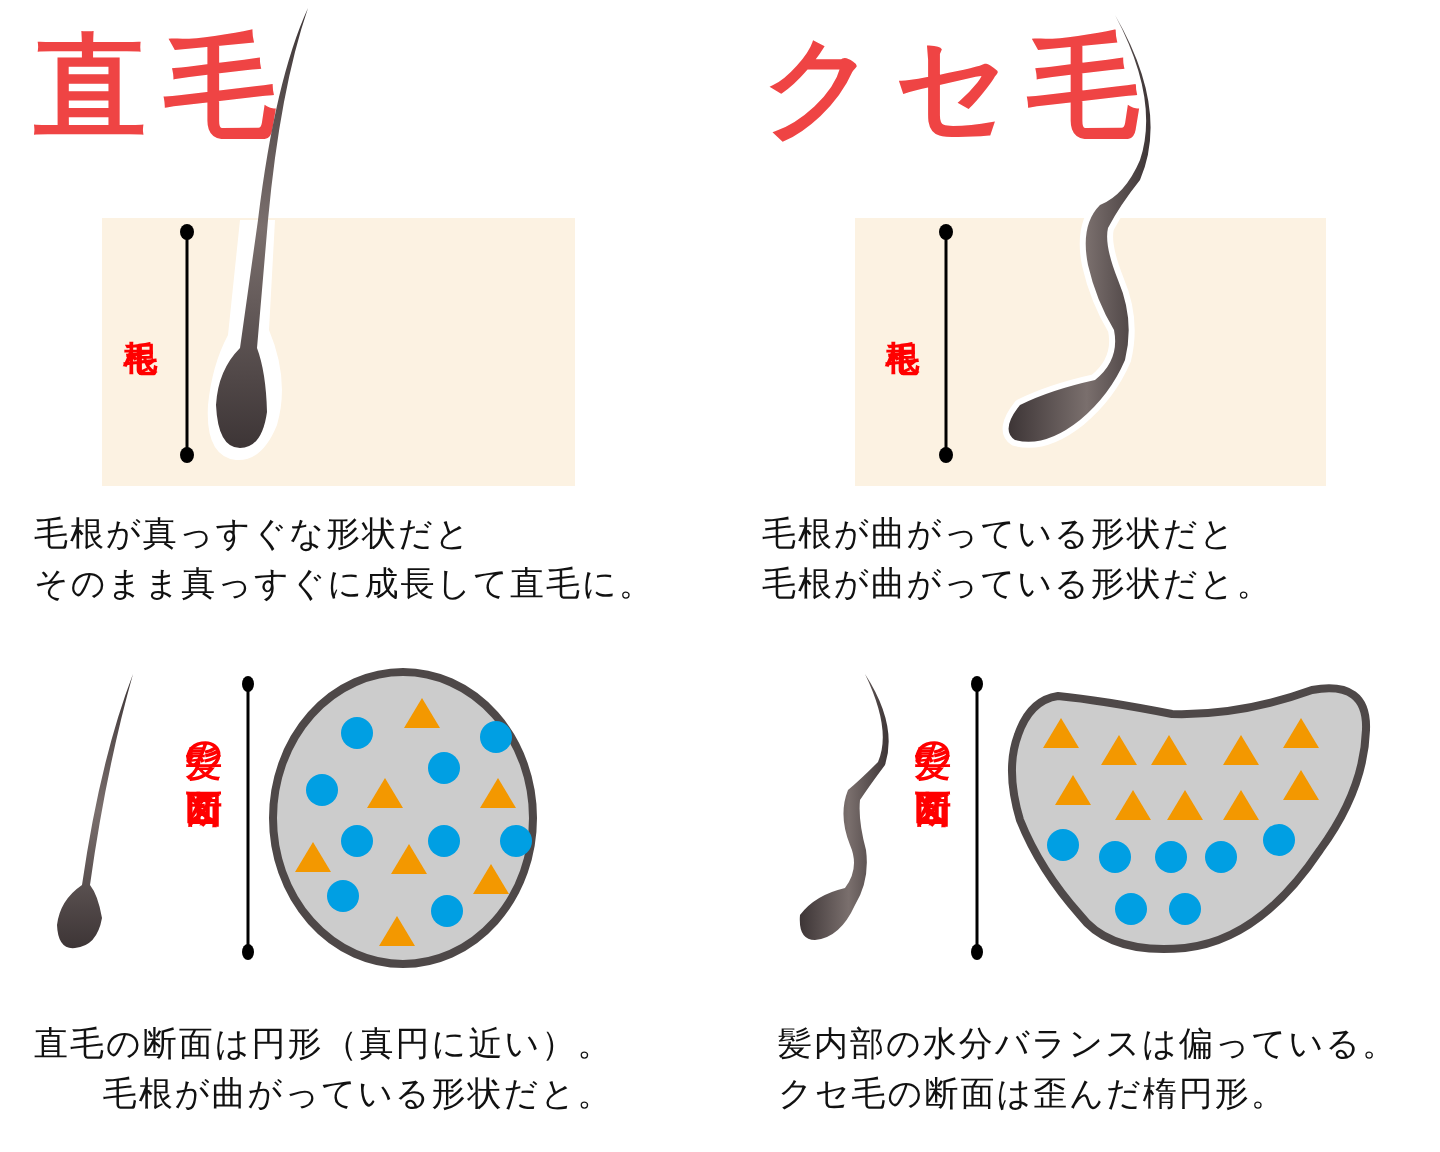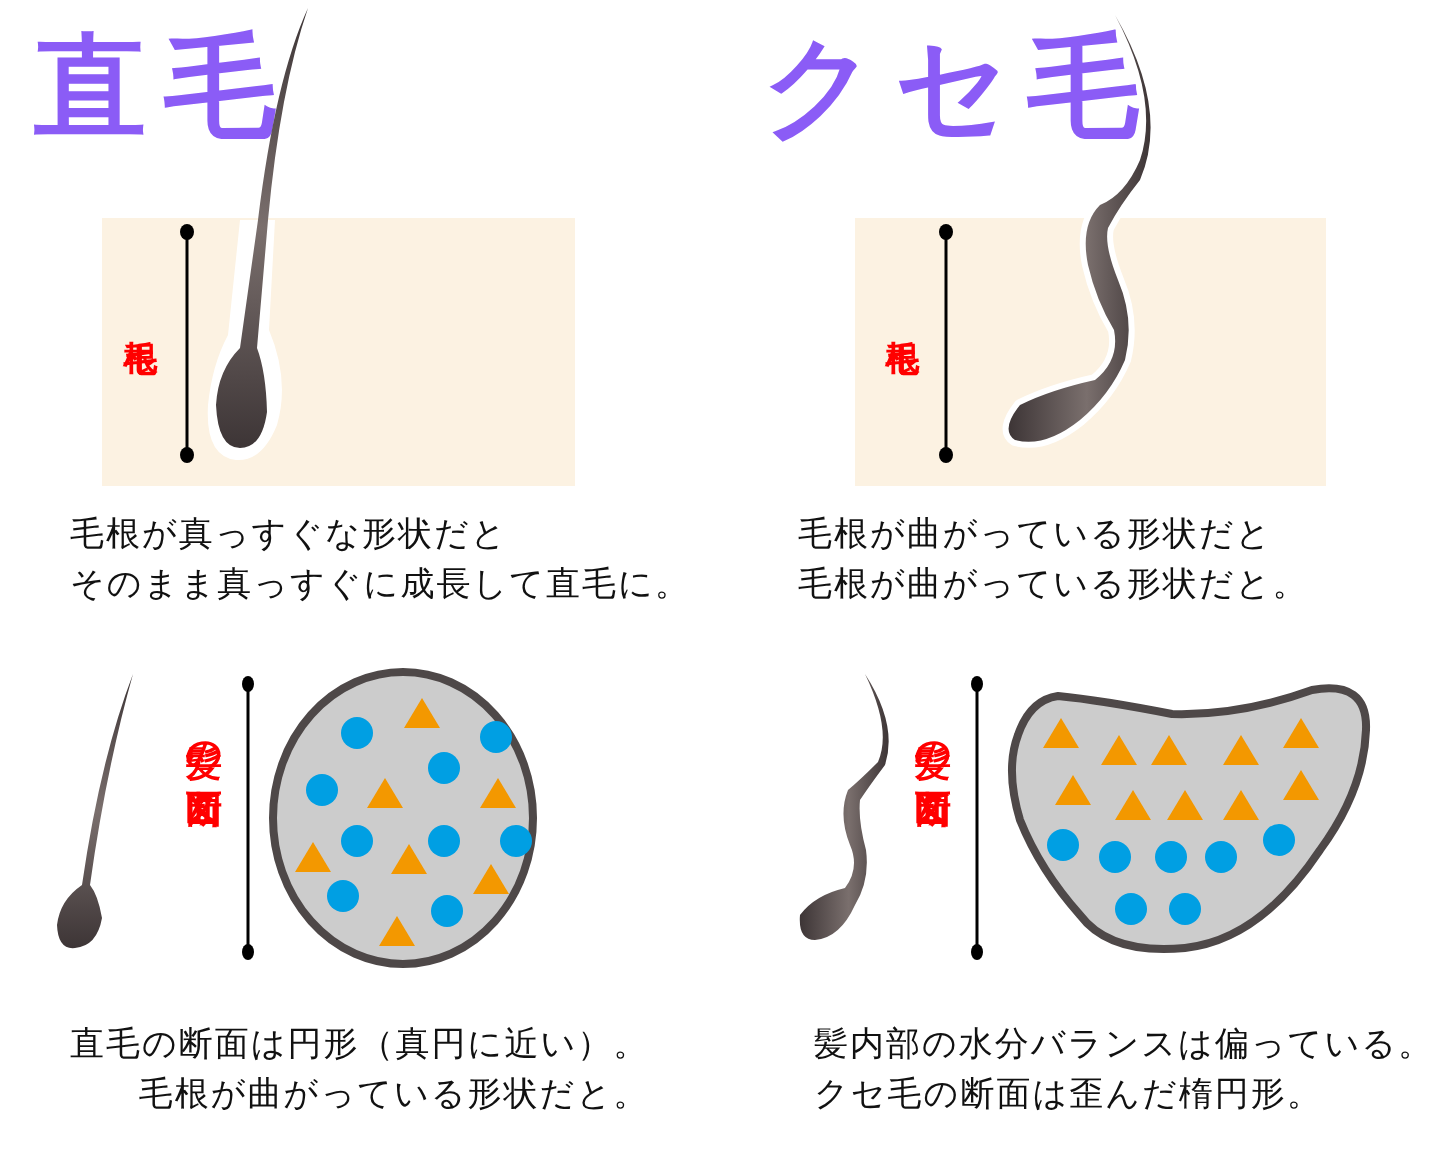--- a/index.html
+++ b/index.html
@@ -1,22 +1,22 @@
 <!DOCTYPE html>
 <html><head>
 <meta charset="utf-8">
 <style>
   html, body { margin:0; padding:0; background:#ffffff; }
   body { width:1440px; height:1152px; position:relative; overflow:hidden;
          font-family:"DejaVu Sans", "Liberation Sans", sans-serif; }
   .abs { position:absolute; }
-  .title { color:#8b5cf6; font-weight:bold; font-size:112px; line-height:1; letter-spacing:18px; white-space:nowrap; }
+  .title { color:#ef4444; font-weight:bold; font-size:112px; line-height:1; letter-spacing:18px; white-space:nowrap; }
   .skin { background:#fcf2e2; }
   .vlabel { color:#ff0000; font-weight:bold; writing-mode:vertical-rl; text-orientation:upright; white-space:nowrap; line-height:1; }
-  .caption { color:#111111; font-size:34px; line-height:50px; white-space:nowrap; letter-spacing:2px;margin-left:36px; }
+  .caption { color:#111111; font-size:34px; line-height:50px; white-space:nowrap; letter-spacing:2px; }
   svg { position:absolute; overflow:visible; }
 </style>
 </head>
 <body>
 
 <div class="abs title" style="left:34px;top:30px;">直毛</div>
 
 <div class="abs skin" style="left:102px;top:218px;width:473px;height:268px;"></div>
 
 <svg style="left:0;top:0;" width="1440" height="1152">

